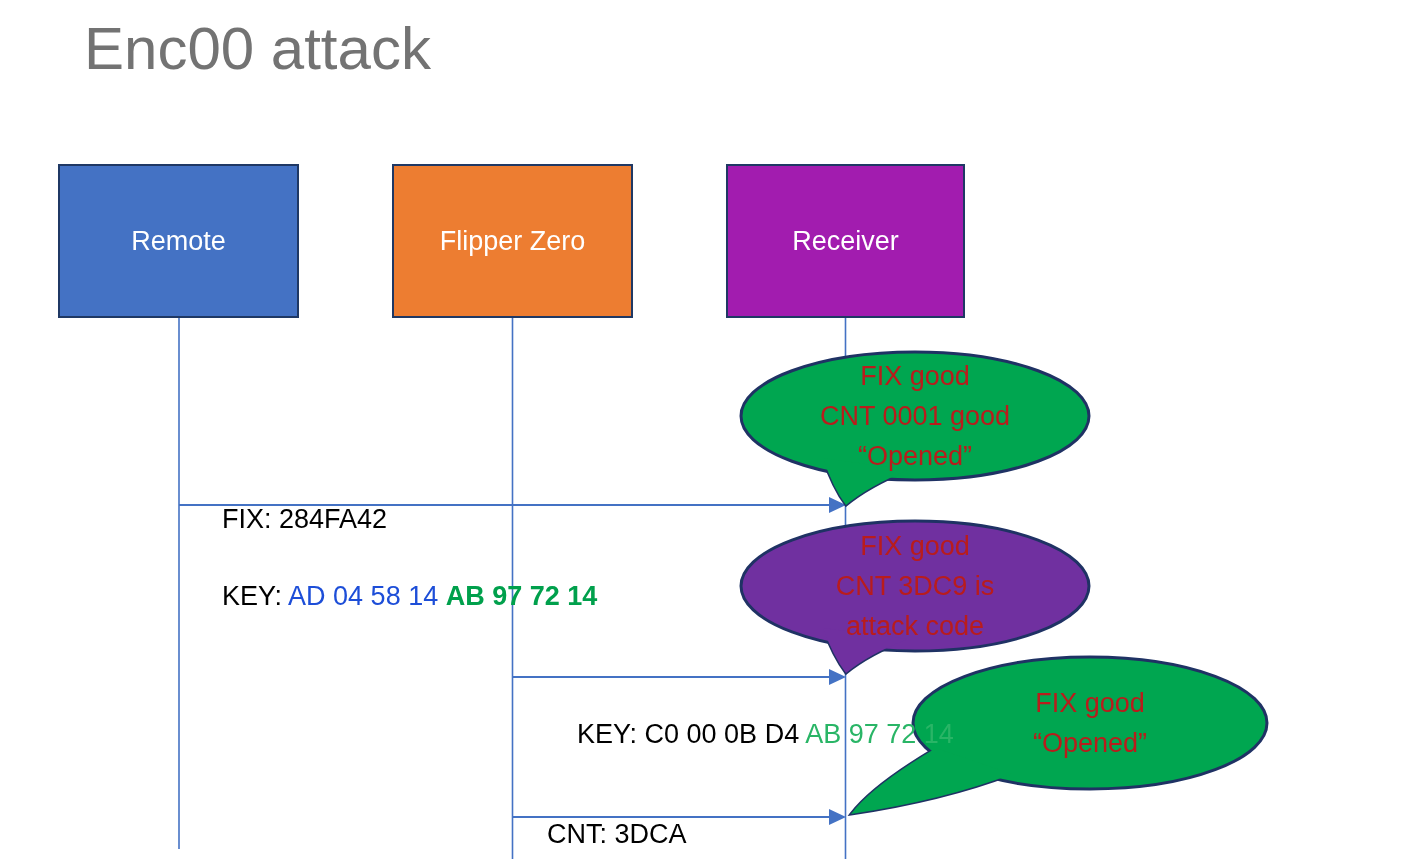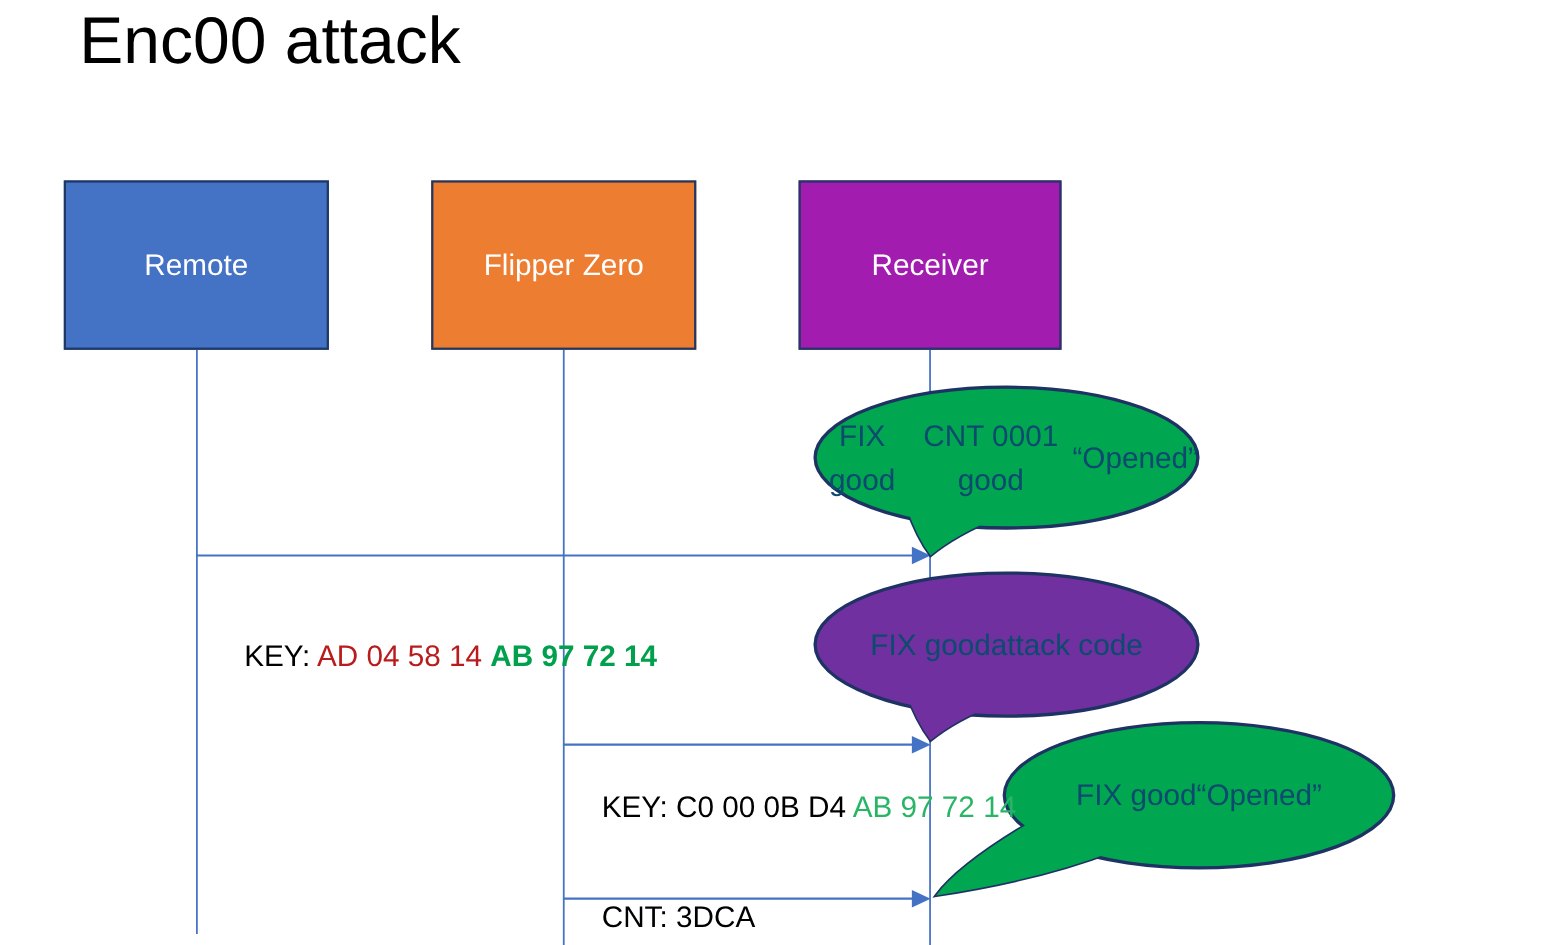--- a/index.html
+++ b/index.html
@@ -1,43 +1,43 @@
 <!DOCTYPE html>
 <html><head>
 <meta charset="utf-8">
 <style>
   html,body{margin:0;padding:0;background:#fff;}
   .slide{
     position:relative;width:1408px;height:859px;background:#ffffff;
     overflow:hidden;font-family:"Liberation Sans",sans-serif;
   }
   .title{
-    position:absolute;left:72px;top:2px;margin:0;
-    font-size:60px;font-weight:300;letter-spacing:0px;color:#000000;
+    position:absolute;left:72px;top:2px;margin:12px;
+    font-size:60px;font-weight:300;letter-spacing:0px;color:#737373;
     font-family:"Liberation Sans",sans-serif;
   }
   svg.layer{position:absolute;left:0;top:0;width:1408px;height:859px;}
   .actor{
     position:absolute;top:164px;height:154px;width:241px;
     border:2.5px solid #1F3864;box-sizing:border-box;
     display:flex;align-items:center;justify-content:center;
     color:#ffffff;font-size:27px;
   }
   .actor-remote{left:58px;background:#4472C4;}
   .actor-flipper{left:392px;background:#ED7D31;}
   .actor-receiver{left:726px;background:#a21caf;width:239px;}
   .msg{
     position:absolute;font-size:27px;color:#000;white-space:pre;line-height:32px;
   }
-  .msg .red{color:#b91c1c;margin-top:18px;}
+  .msg .red{color:#1d4ed8;margin-top:18px;}
   .msg .green-bold{color:#00A04C;font-weight:bold;}
   .msg .green{color:#29B566;}
   .callout-text{
-    position:absolute;display:flex;flex-direction:row;justify-content:center;
-    align-items:center;text-align:center;color:#0c4a6e;font-size:27px;line-height:40px;
+    position:absolute;display:flex;flex-direction:column;justify-content:center;
+    align-items:center;text-align:center;color:#b91c1c;font-size:27px;line-height:40px;
   }
   .co1{left:741px;top:352px;width:348px;height:128px;}
   .co2{left:741px;top:521px;width:348px;height:130px;}
   .co3{left:913px;top:657px;width:354px;height:132px;}
 </style>
 </head>
 <body>
 
 <div class="slide">
 
@@ -84,42 +84,46 @@
   <div class="actor actor-remote">
     <span>Remote</span>
   </div>
   <div class="actor actor-flipper">
     <span>Flipper Zero</span>
   </div>
   <div class="actor actor-receiver">
     <span>Receiver</span>
   </div>
 
+  <div class="msg" style="left:192px;top:471px;">
+    <span>FIX: 284FA42</span>
+  </div>
   <div class="msg" style="left:192px;top:548px;">
     <span>KEY: </span><span class="red">AD 04 58 14 </span><span class="green-bold">AB 97 72 14</span>
   </div>
 
-  <div class="msg" style="left:517px;top:686px;">
+  <div class="msg" style="left:547px;top:686px;">
     <span>KEY: C0 00 0B D4 </span><span class="green">AB 97 72 14</span>
   </div>
 
   <div class="msg" style="left:517px;top:786px;">
     <span>CNT: 3DCA</span>
   </div>
   <div class="msg" style="left:517px;top:827px;">
     
   </div>
 
   <div class="callout-text co1">
     <div>FIX good</div>
     <div>CNT 0001 good</div>
     <div>“Opened”</div>
   </div>
   <div class="callout-text co2">
     <div>FIX good</div>
+    <div>CNT 3DC9 is</div>
     <div>attack code</div>
   </div>
   <div class="callout-text co3">
     <div>FIX good</div>
     <div>“Opened”</div>
   </div>
 
 </div>
 
 </body></html>

